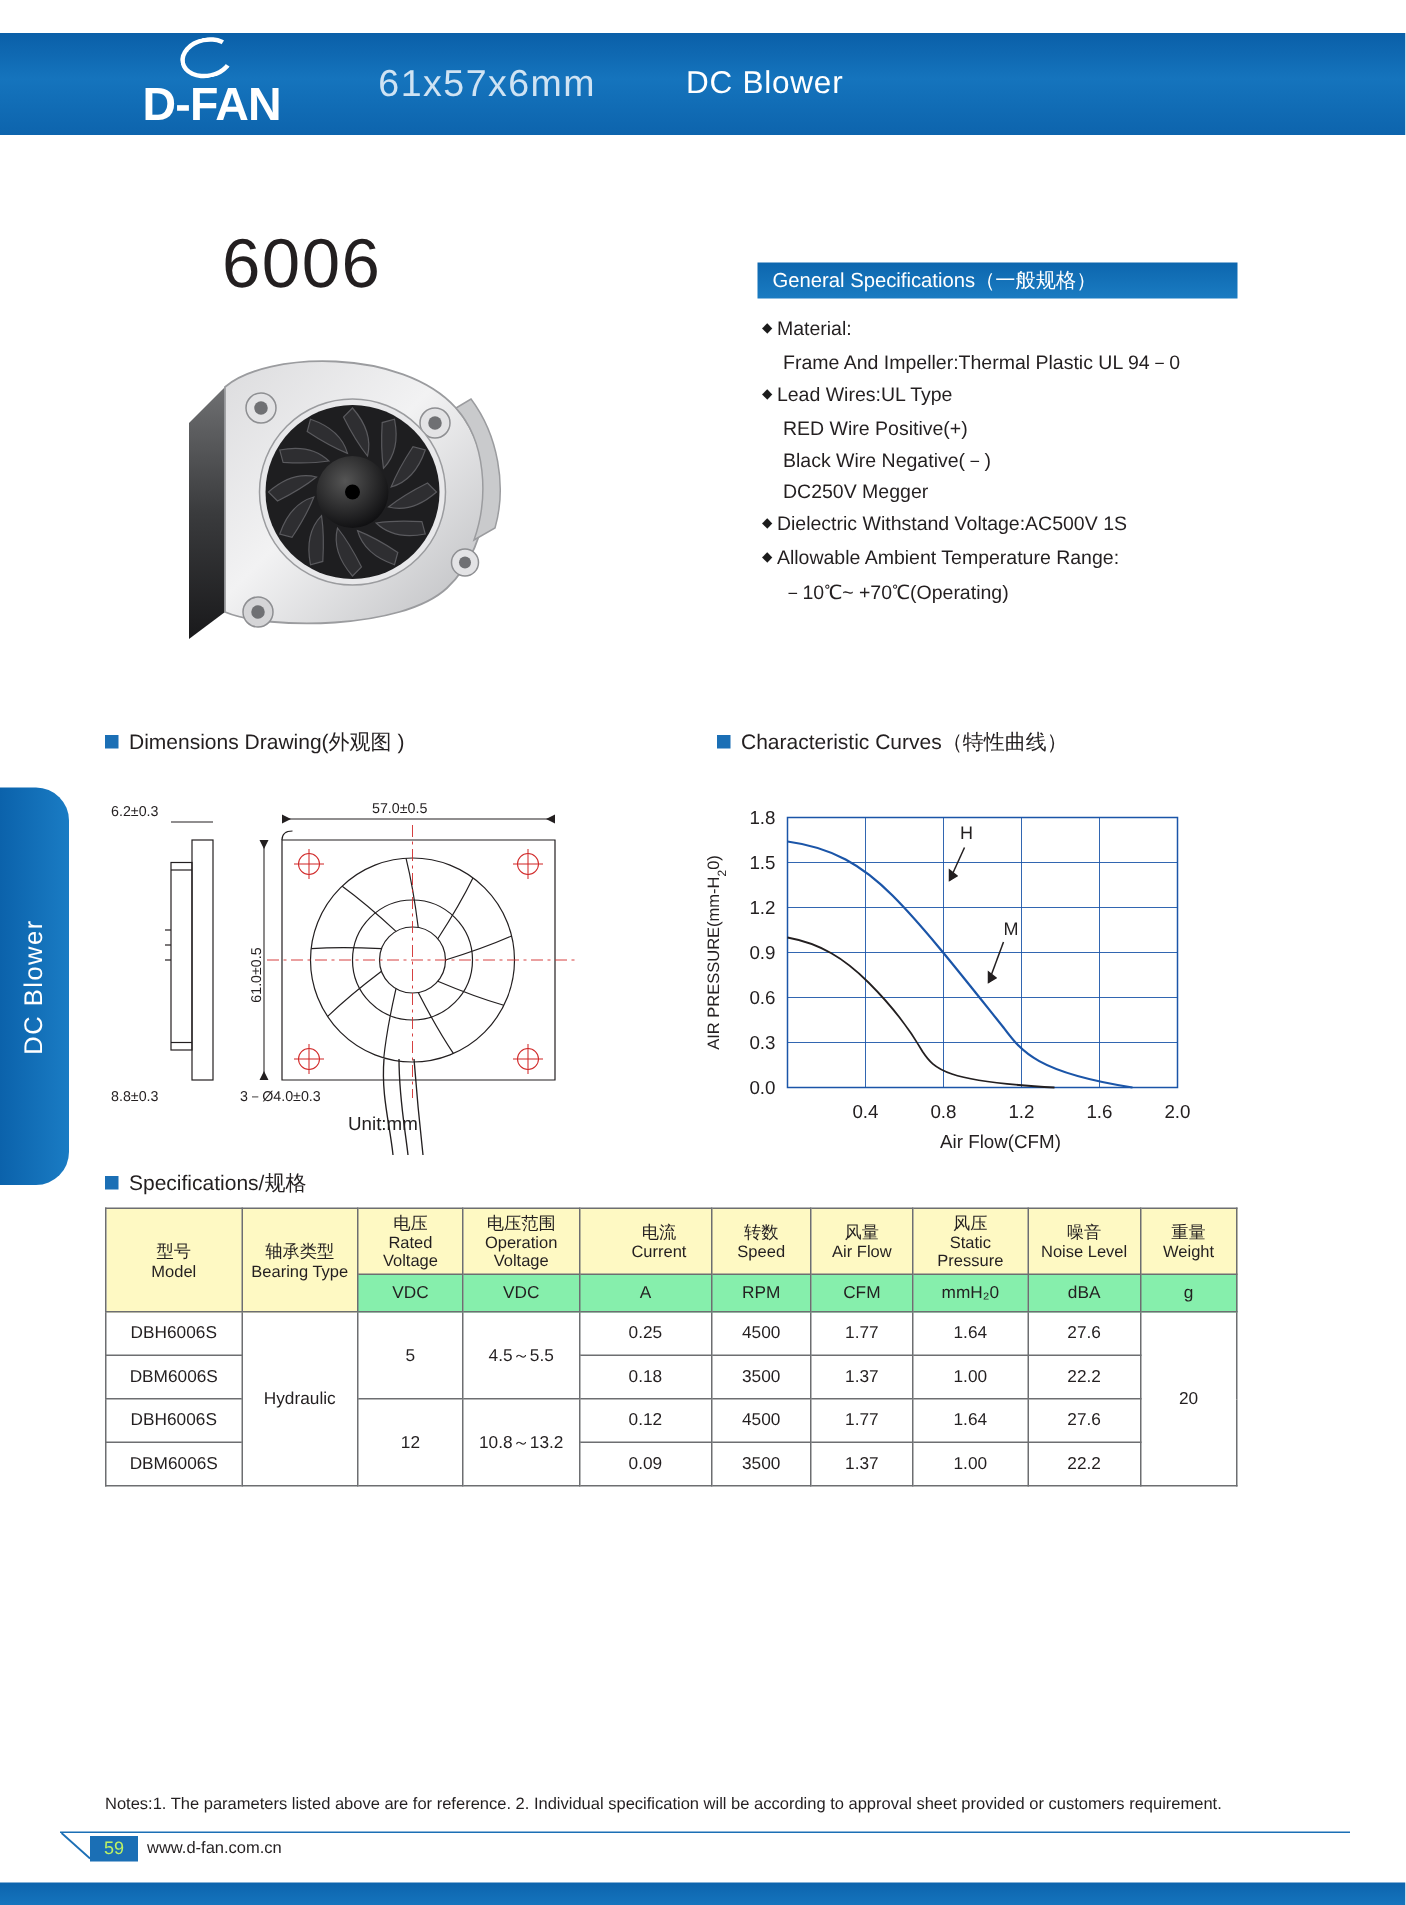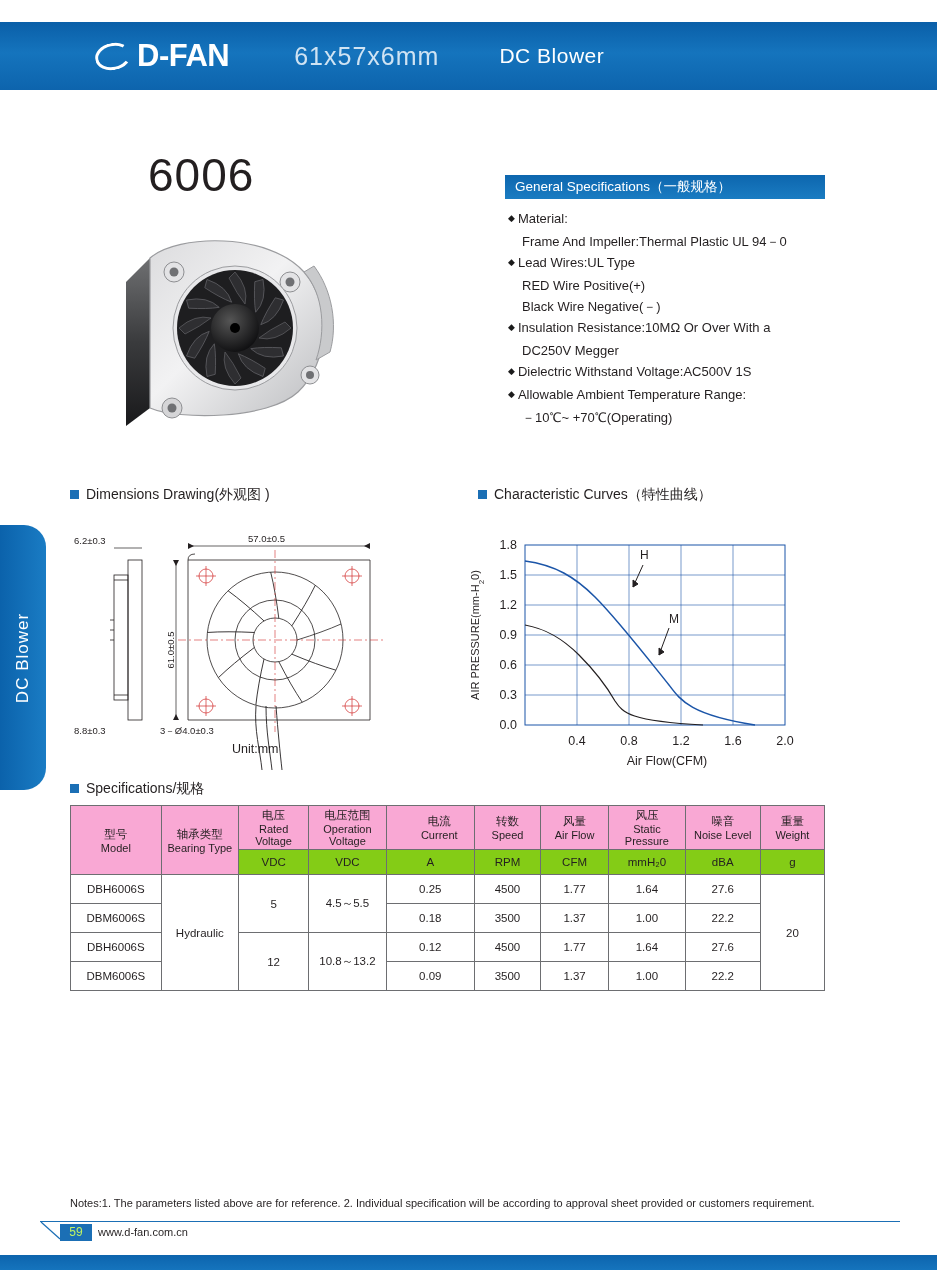--- a/index.html
+++ b/index.html
@@ -10,21 +10,21 @@
     color:#231f20;
     position:relative;
     overflow:hidden;
   }
   
   .header {
     position:absolute; left:0; top:22px; width:937px; height:68px;
     background:linear-gradient(to bottom,#0a5fa8 0%, #1574bd 45%, #0d64ad 100%);
     display:flex; align-items:center;
   }
-  .logo-wrap { display:flex; align-items:center; margin-left:95px; }
+  .logo-wrap { display:flex; align-items:center; margin-left:95px;flex-direction:column; }
   .logo-ellipse {
     width:30px; height:21px; border:3px solid #ffffff; border-radius:50%;
     border-right-color:transparent; transform:rotate(-12deg);
     margin-right:6px;
   }
   .logo-text {
     color:#ffffff; font-size:31px; font-weight:bold; letter-spacing:-0.5px;
   }
   .header-size {
     color:#cfe3f3; font-size:25px; margin-left:65px; letter-spacing:1px;
@@ -84,24 +84,24 @@
   .curve-area { position:absolute; left:455px; top:515px; width:420px; height:265px; }
   
   table.spec {
     position:absolute; left:70px; top:805px; width:755px;
     border-collapse:collapse; font-size:11.5px; color:#231f20;
   }
   table.spec th, table.spec td {
     border:1px solid #6d6e71; text-align:center; vertical-align:middle;
     padding:2px 2px;
   }
-  table.spec th { background:#f9a8d4; font-weight:normal; }
+  table.spec th { background:#fef9c3; font-weight:normal; }
   .th-cn { font-size:11.5px; display:block; }
   .th-en { font-size:11px; display:block; }
-  .unit-row td { background:#84cc16; height:20px; }
+  .unit-row td { background:#86efac; height:20px; }
   .data-row td { height:24px; }
   
   .notes {
     position:absolute; left:70px; top:1197px; font-size:11px; color:#231f20;
   }
   .footrule {
     position:absolute; left:40px; top:1221px; width:860px; height:1px; background:#1b6fb5;
   }
   .pagenum {
     position:absolute; left:60px; top:1224px; width:32px; height:17px;
@@ -221,21 +221,20 @@
   <circle cx="117" cy="116" r="5" fill="#000"></circle>
 </svg>
 
 <div class="gs-bar">General Specifications（一般规格）</div>
 <div class="gs-list">
   <div class="li"><span class="di">◆</span><span>Material:</span></div>
   <div class="li indent"><span>Frame And Impeller:Thermal Plastic UL 94－0</span></div>
   <div class="li"><span class="di">◆</span><span>Lead Wires:UL Type</span></div>
   <div class="li indent"><span>RED Wire Positive(+)</span></div>
   <div class="li indent"><span>Black Wire Negative(－)</span></div>
-  <div class="li"><span class="di">◆</span><span>Insulation Resistance:10MΩ Or Over With a</span></div>
   <div class="li indent"><span>DC250V Megger</span></div>
   <div class="li"><span class="di">◆</span><span>Dielectric Withstand Voltage:AC500V 1S</span></div>
   <div class="li"><span class="di">◆</span><span>Allowable Ambient Temperature Range:</span></div>
   <div class="li indent"><span>－10℃~ +70℃(Operating)</span></div>
 </div>
 
 <div class="sec-title" style="left:70px; top:486px;">
   <span class="sq"></span><span>Dimensions Drawing(外观图 )</span>
 </div>
 <div class="sec-title" style="left:478px; top:486px;">

